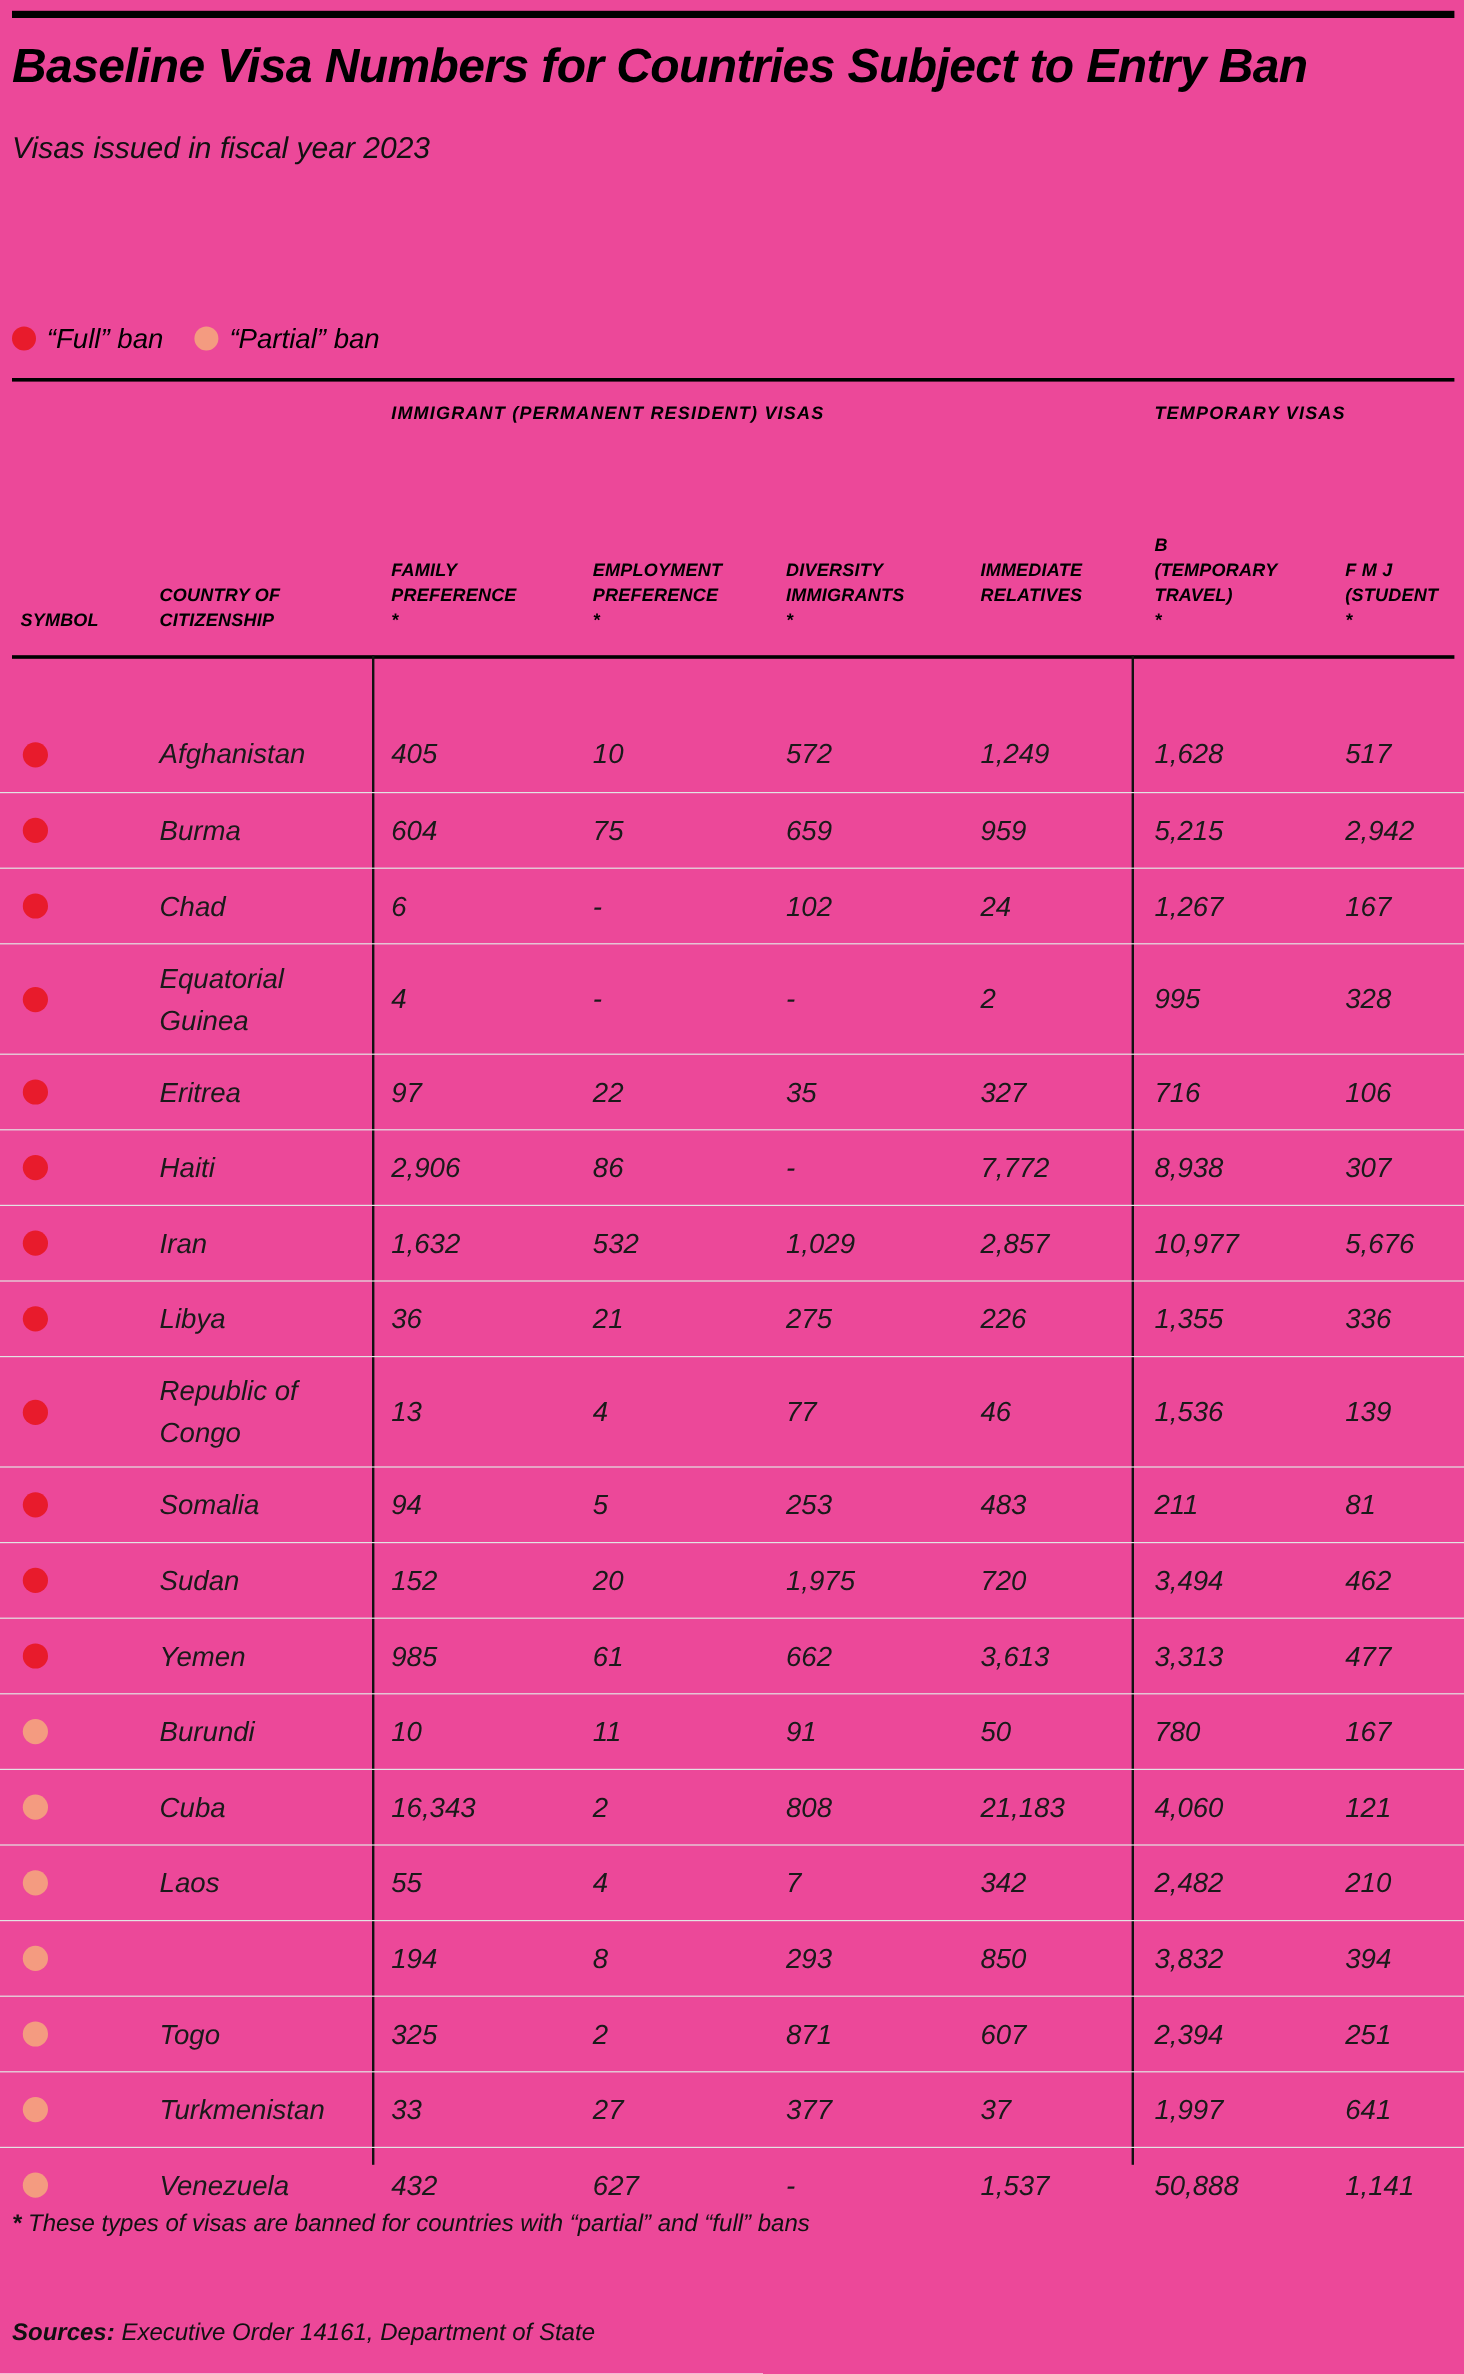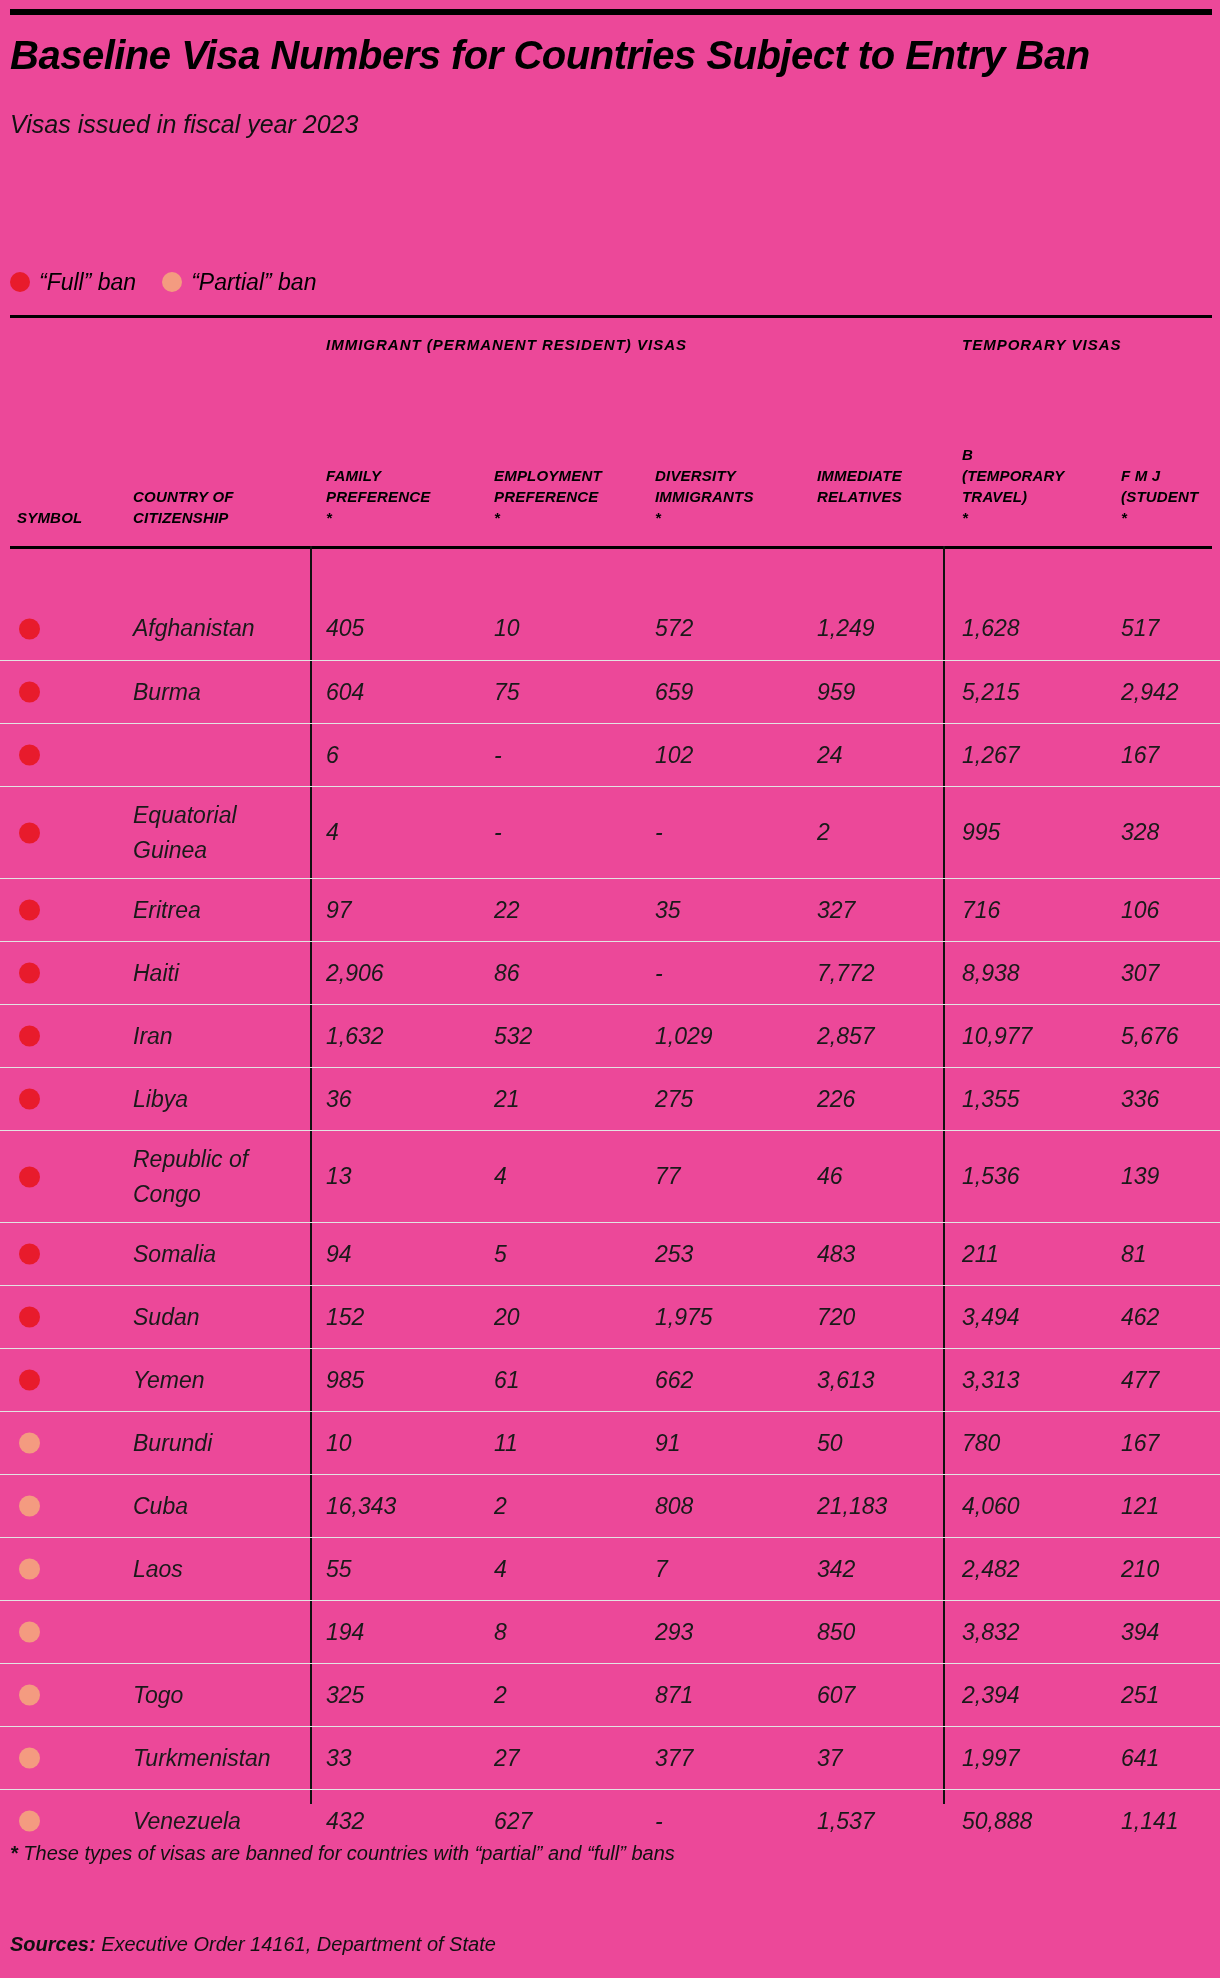--- a/index.html
+++ b/index.html
@@ -85,20 +85,21 @@
         <div class="cell country">Burma</div>
         <div class="cell" style="left: 326px;">604</div>
         <div class="cell" style="left: 494px;">75</div>
         <div class="cell" style="left: 655px;">659</div>
         <div class="cell" style="left: 817px;">959</div>
         <div class="cell" style="left: 962px;">5,215</div>
         <div class="cell" style="left: 1121px;">2,942</div>
       </div>
       <div class="row sep" style="top: 126px; height: 63px;">
         <span class="ban-dot" style="background: rgb(232, 27, 44);"></span>
+        <div class="cell country">Chad</div>
         <div class="cell" style="left: 326px;">6</div>
         <div class="cell" style="left: 494px;">-</div>
         <div class="cell" style="left: 655px;">102</div>
         <div class="cell" style="left: 817px;">24</div>
         <div class="cell" style="left: 962px;">1,267</div>
         <div class="cell" style="left: 1121px;">167</div>
       </div>
       <div class="row sep" style="top: 189px; height: 92px;">
         <span class="ban-dot" style="background: rgb(232, 27, 44);"></span>
         <div class="cell country">Equatorial Guinea</div>

